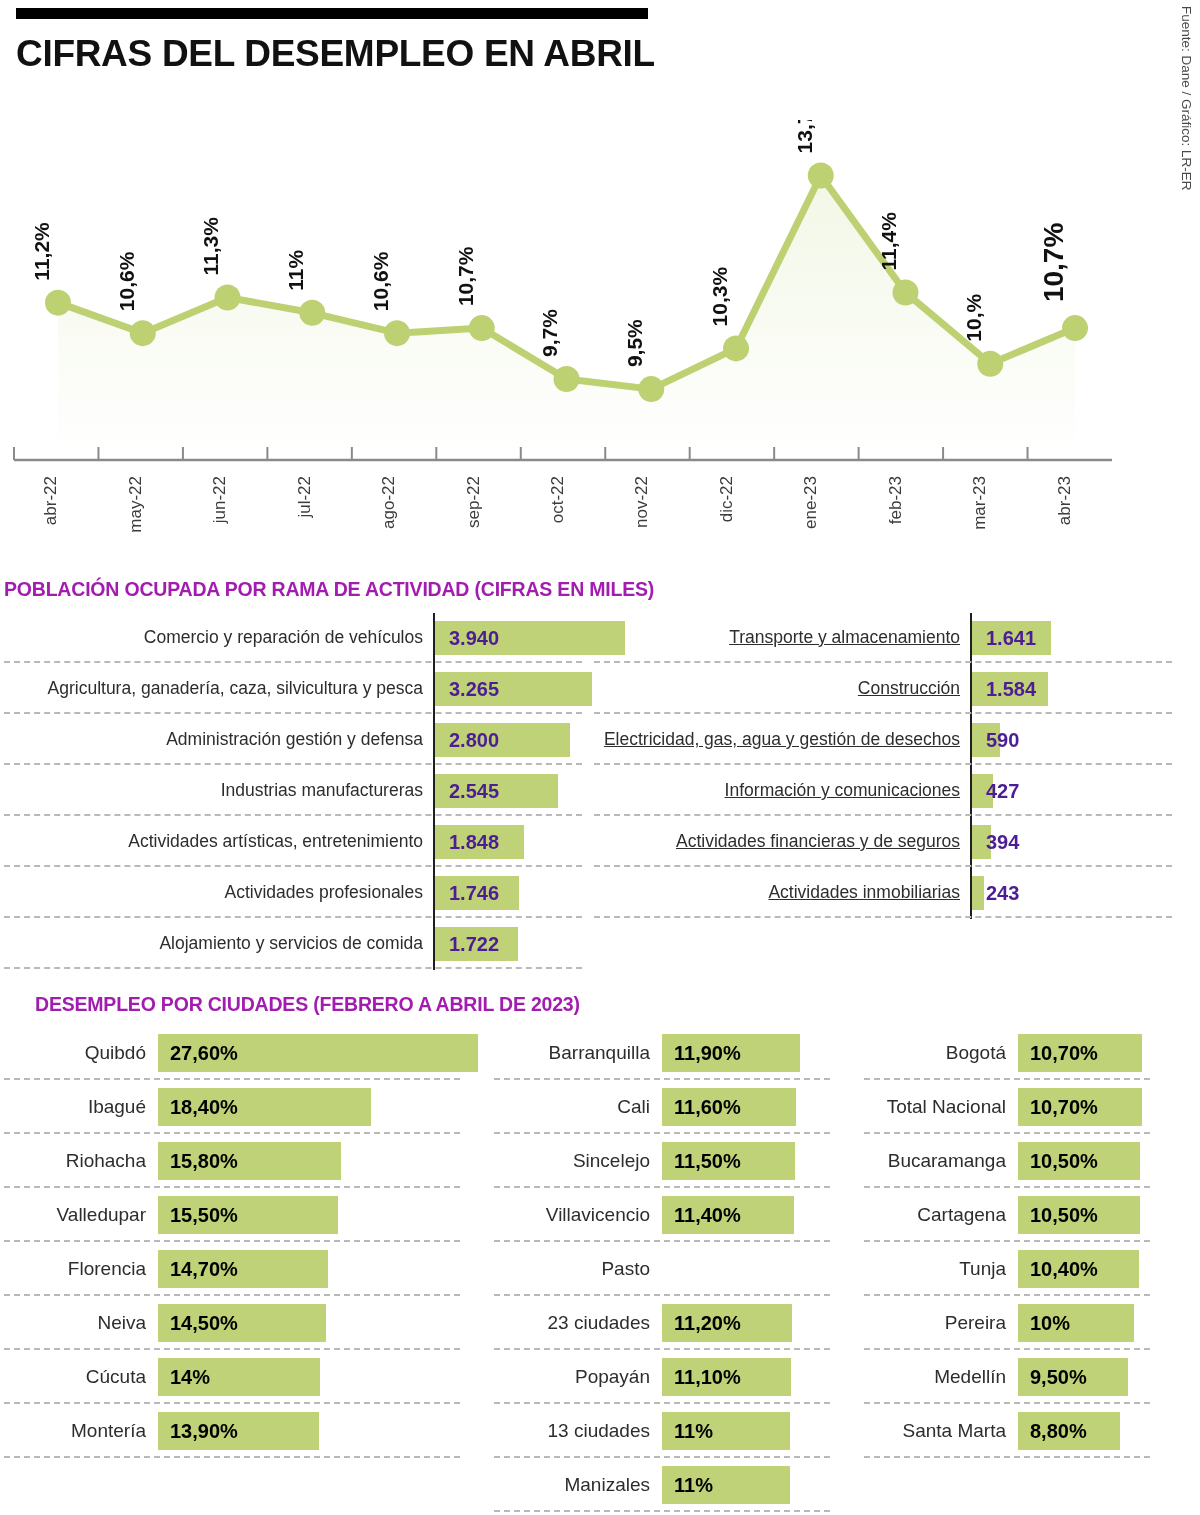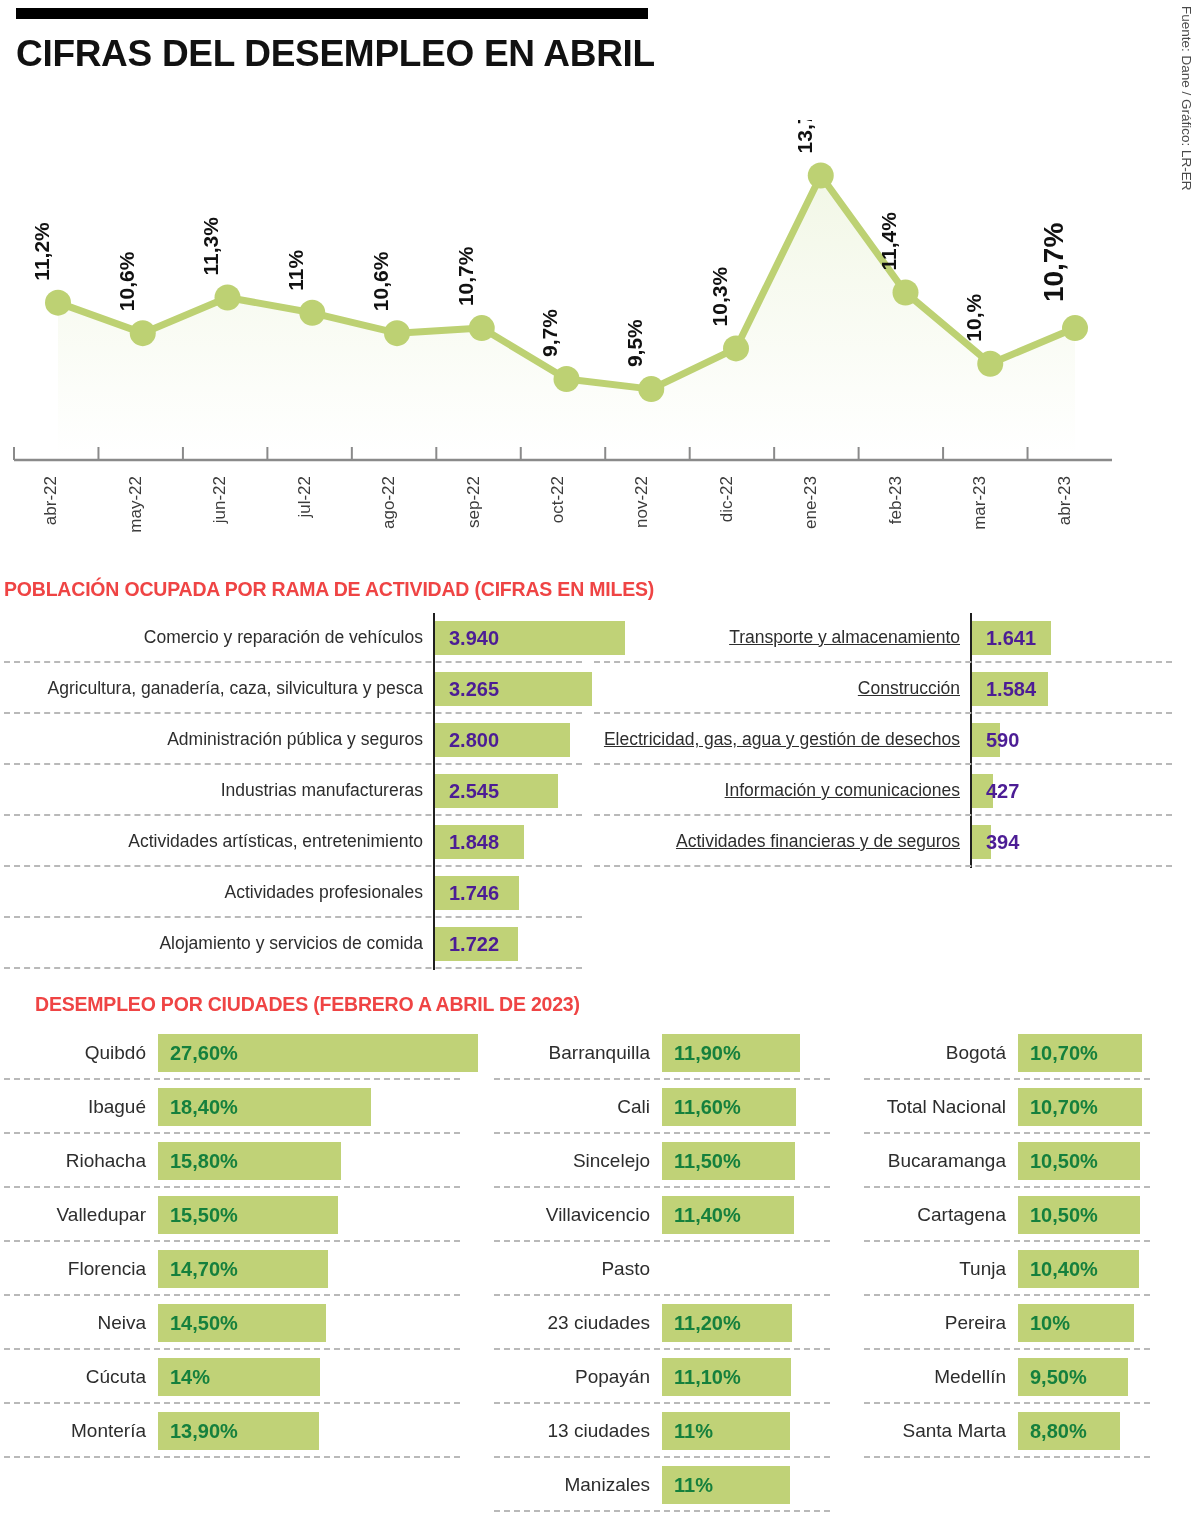--- a/index.html
+++ b/index.html
@@ -62,21 +62,21 @@
     fill: #3c3c3c;
   }
 
   
   .section-title {
     position: absolute;
     left: 4px;
     font-size: 19.5px;
     font-weight: bold;
     letter-spacing: -0.2px;
-    color: #ef4444;
+    color: #a21caf;
     white-space: nowrap;
   }
   #sec2-title { top: 578px; }
   #sec3-title { top: 993px; margin-left: 31px; }
 
   
   .activity {
     position: absolute;
     top: 612px;
     left: 0;
@@ -174,21 +174,21 @@
     left: 0; top: 0;
     height: 38px;
     background: #c0d277;
   }
   .city-val {
     position: absolute;
     left: 12px; top: 50%;
     transform: translateY(-50%);
     font-size: 20px;
     font-weight: bold;
-    color: #15803d;
+    color: #000000;
     white-space: nowrap;
   }
 </style>
 </head>
 <body>
 
 <div class="header">
   <div class="rule-top"></div>
   <div class="main-title">CIFRAS DEL DESEMPLEO EN ABRIL</div>
 </div>
@@ -276,21 +276,21 @@
       <div class="act-row">
         <div class="act-label">Agricultura, ganadería, caza, silvicultura y pesca</div>
         <div class="act-barbox">
           <div class="act-axis"></div>
           <div class="act-bar" style="width: 157.449px;"></div>
           <div class="act-val">3.265</div>
         </div>
         <div class="dash"></div>
       </div>
       <div class="act-row">
-        <div class="act-label">Administración pública y seguros</div>
+        <div class="act-label">Administración gestión y defensa</div>
         <div class="act-barbox">
           <div class="act-axis"></div>
           <div class="act-bar" style="width: 135.025px;"></div>
           <div class="act-val">2.800</div>
         </div>
         <div class="dash"></div>
       </div>
       <div class="act-row">
         <div class="act-label">Industrias manufactureras</div>
         <div class="act-barbox">
@@ -367,20 +367,29 @@
       </div>
       <div class="act-row">
         <div class="act-label">Actividades financieras y de seguros</div>
         <div class="act-barbox">
           <div class="act-axis"></div>
           <div class="act-bar" style="width: 19px;"></div>
           <div class="act-val">394</div>
         </div>
         <div class="dash"></div>
       </div>
+      <div class="act-row">
+        <div class="act-label">Actividades inmobiliarias</div>
+        <div class="act-barbox">
+          <div class="act-axis"></div>
+          <div class="act-bar" style="width: 11.7183px;"></div>
+          <div class="act-val">243</div>
+        </div>
+        <div class="dash"></div>
+      </div>
     </div>
 </div>
 
 <div class="section-title" id="sec3-title">DESEMPLEO POR CIUDADES (FEBRERO A ABRIL DE 2023)</div>
 
 <div class="cities">
   <div class="city-col c1" id="city-c1">
       <div class="city-row">
         <div class="city-label">Quibdó</div>
         <div class="city-barbox">

